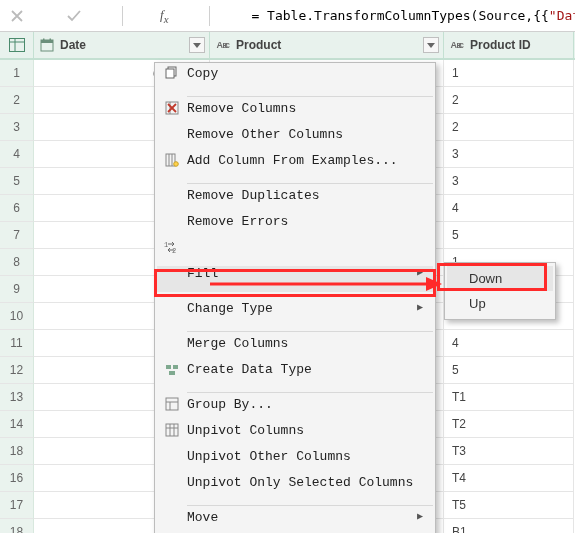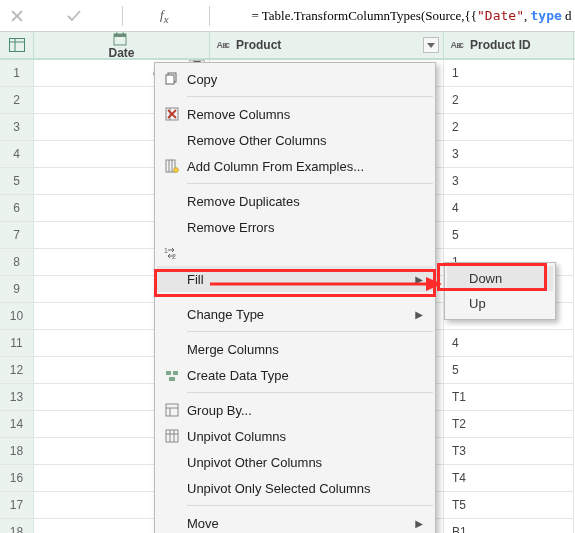--- a/index.html
+++ b/index.html
@@ -49,21 +49,21 @@
     margin: 0 4px;
   }
   .formula-input {
     flex: 1;
     font-family: Consolas, monospace;
     font-size: 13px;
     padding-left: 6px;
     white-space: nowrap;
     overflow: hidden;
   }
-  .tok-fn   { color: #000; font-family: Liberation Serif, serif; }
+  .tok-fn   { color: #000; }
   .tok-str  { color: #a31515; }
   .tok-key  { color: #3b82f6; font-weight: bold; }
 
   
   .grid-header {
     display: flex;
     height: 28px;
     background: #e8f2ed;
     border-bottom: 2px solid #c4e0d2;
   }
@@ -95,21 +95,21 @@
   .hdr-col .dd {
     margin-left: auto;
     width: 16px;
     height: 16px;
     border: 1px solid #bfbfbf;
     background: #f7f7f7;
     display: flex;
     align-items: center;
     justify-content: center;
   }
-  .col-date    { width: 176px; flex-direction: column; }
+  .col-date    { width: 176px; }
   .col-product { width: 234px; }
   .col-pid     { width: 130px; }
 
   
   .grid-body { }
   .grid-row {
     display: flex;
     height: 27px;
   }
   .grid-row:nth-child(odd) { background: #ffffff; }
@@ -146,25 +146,26 @@
     left: 154px;
     top: 62px;
     width: 282px;
     background: #f4f4f4;
     border: 1px solid #bcbcbc;
     box-shadow: 3px 3px 6px rgba(0,0,0,.25);
     padding: 3px 2px;
   }
   .ctx-item {
     display: flex;
-    align-items: center;
+    align-items: flex-start;
     height: 26px;
     padding-right: 10px;
     color: #222;
     position: relative;
+    font-family: Liberation Mono, monospace;
   }
   .ctx-item.hover { background: #e6e6e6; }
   .ctx-icon {
     width: 30px;
     display: flex;
     align-items: center;
     justify-content: center;
     color: #555;
   }
   .ctx-label { flex: 1; font-size: 13px; }

